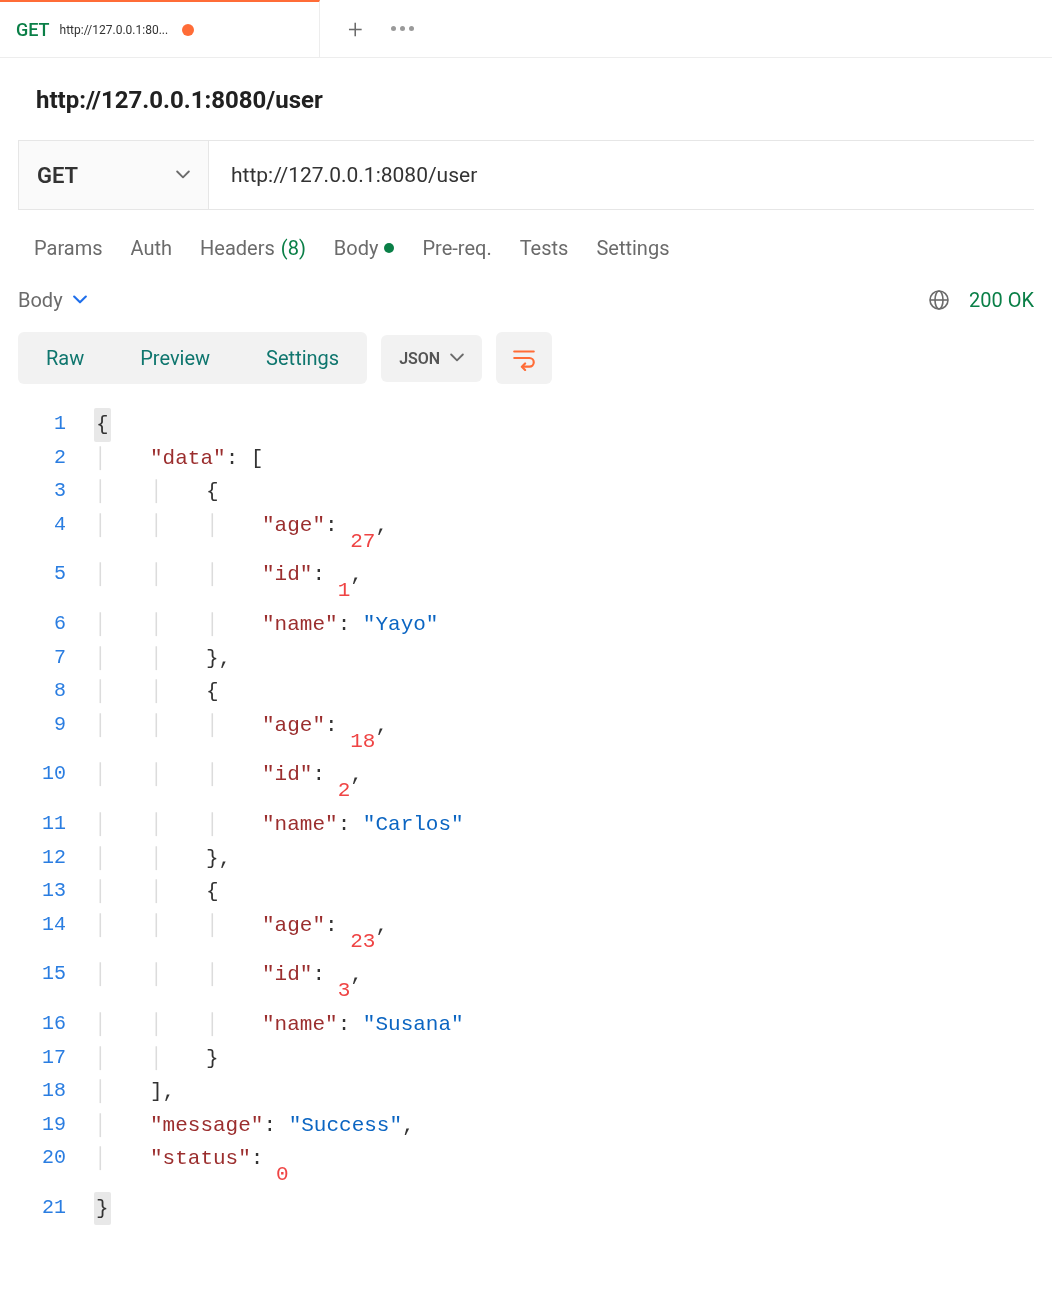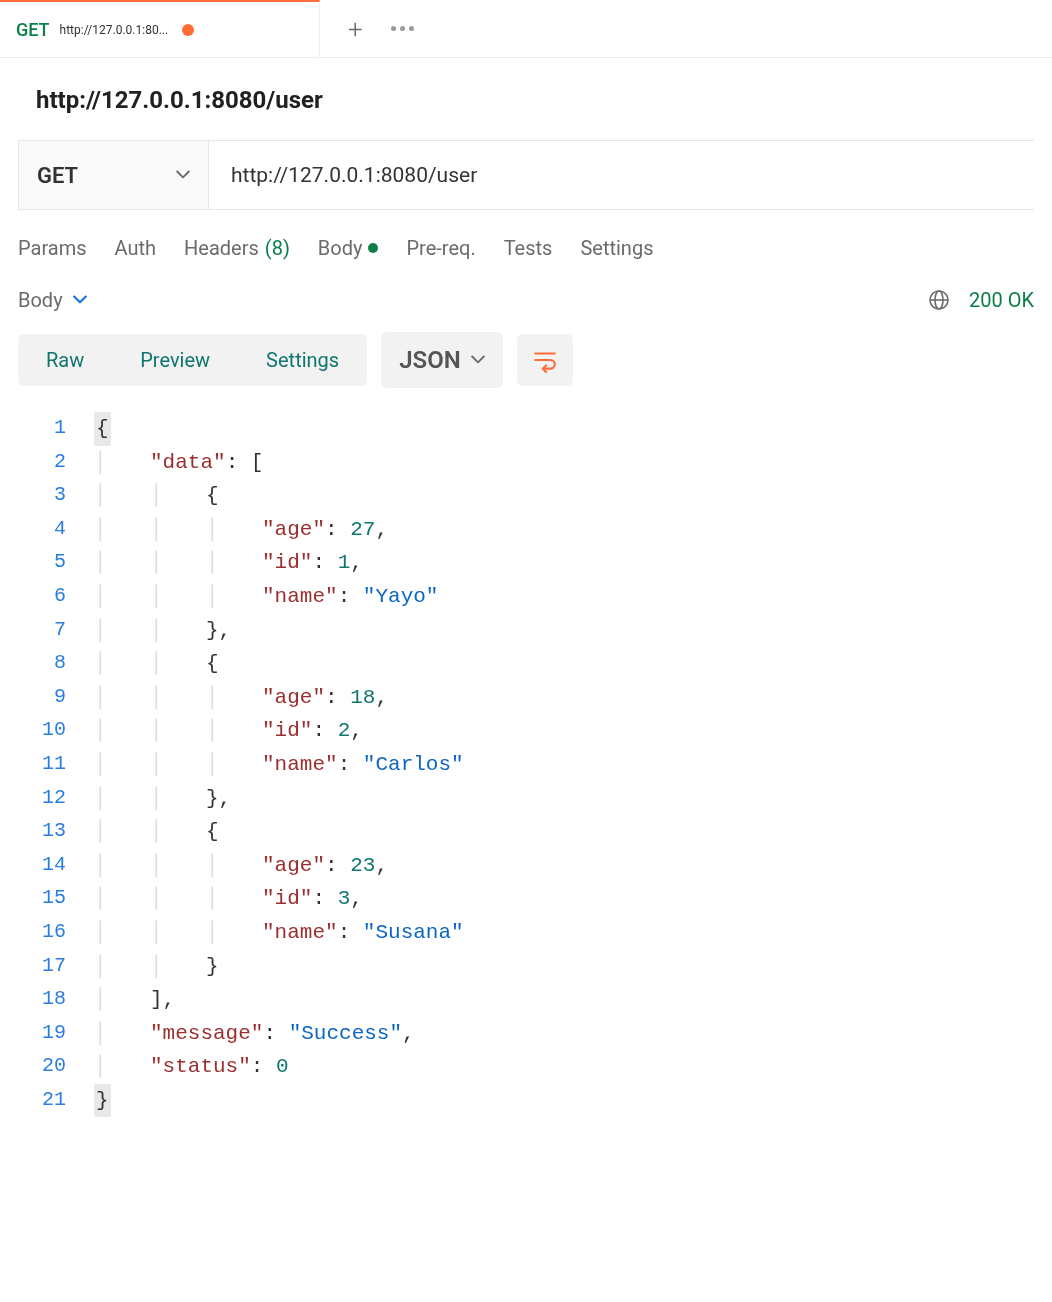--- a/index.html
+++ b/index.html
@@ -52,21 +52,21 @@
   .method-label { font-size: 22px; font-weight: 600; color: #333; }
   .chevron-down { width: 14px; height: 14px; }
   .url-input {
     flex: 1; display: flex; align-items: center;
     padding: 0 22px; font-size: 21px; color: #333;
     background: #fff;
   }
 
   .req-tabs {
     display: flex; gap: 28px;
-    padding: 26px 18px 18px 18px;
+    padding: 26px 18px 18px 34px;
     font-size: 20px; color: #6b6b6b;
   }
   .req-tab { display: flex; align-items: center; gap: 6px; cursor: pointer; }
   .req-tab .count { color: #0a7f47; }
   .body-dot { width: 10px; height: 10px; border-radius: 50%; background: #0a7f47; }
 
   .resp-header {
     display: flex; align-items: center; justify-content: space-between;
     padding: 10px 18px 10px 18px;
   }
@@ -85,21 +85,21 @@
     display: flex; background: #f2f2f2; border-radius: 6px;
   }
   .view-tab {
     padding: 14px 28px; font-size: 20px; color: #0f766e;
     border-radius: 6px; cursor: pointer;
   }
   .view-tab.active { background: #e6e6e6; color: #212121; font-weight: 500; }
   .fmt-select {
     display: flex; align-items: center; gap: 10px;
     background: #f2f2f2; border-radius: 6px;
-    padding: 14px 18px; font-size: 24px; font-weight: 600; color: #555;
+    padding: 14px 18px; font-size: 16px; font-weight: 600; color: #555;
     cursor: pointer;
   }
   .wrap-btn {
     display: flex; align-items: center; justify-content: center;
     background: #f2f2f2; border-radius: 6px;
     width: 56px; height: 52px; cursor: pointer;
   }
 
   .code-area {
     padding: 6px 0;
@@ -109,21 +109,21 @@
   .code-line { display: flex; }
   .gutter {
     width: 94px; text-align: right; padding-right: 28px;
     color: #2a7de1; font-size: 20px;
     user-select: none;
   }
   .code-content { white-space: pre; display: flex; }
   .guide { color: #dcdcdc; display:inline-block; width: 56px; text-align:left; }
   .k { color: #9b2e2e; }
   .p { color: #333; }
-  .n { color: #0f766e; }
+  .n { color: #ef4444; margin-top: 16px; }
   .s { color: #0b65c2; }
   .brace-hl { background: #e8e8e8; padding: 0 2px; border-radius: 2px; }
 </style>
 </head>
 <body>
 
 <div class="tabs-bar">
   <div class="tab">
     <span class="tab-method">GET</span>
     <span class="tab-title">http://127.0.0.1:80...</span>

